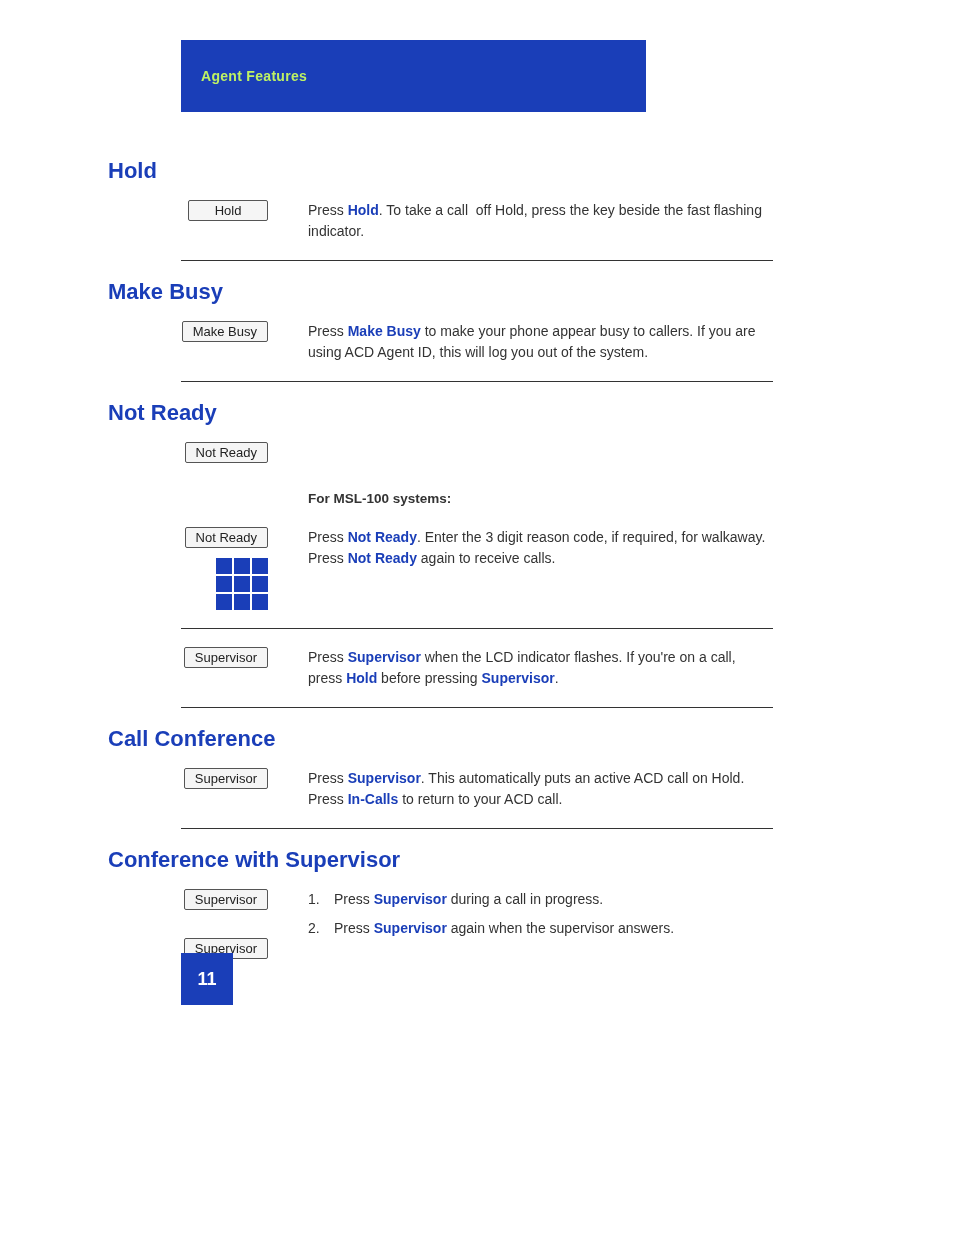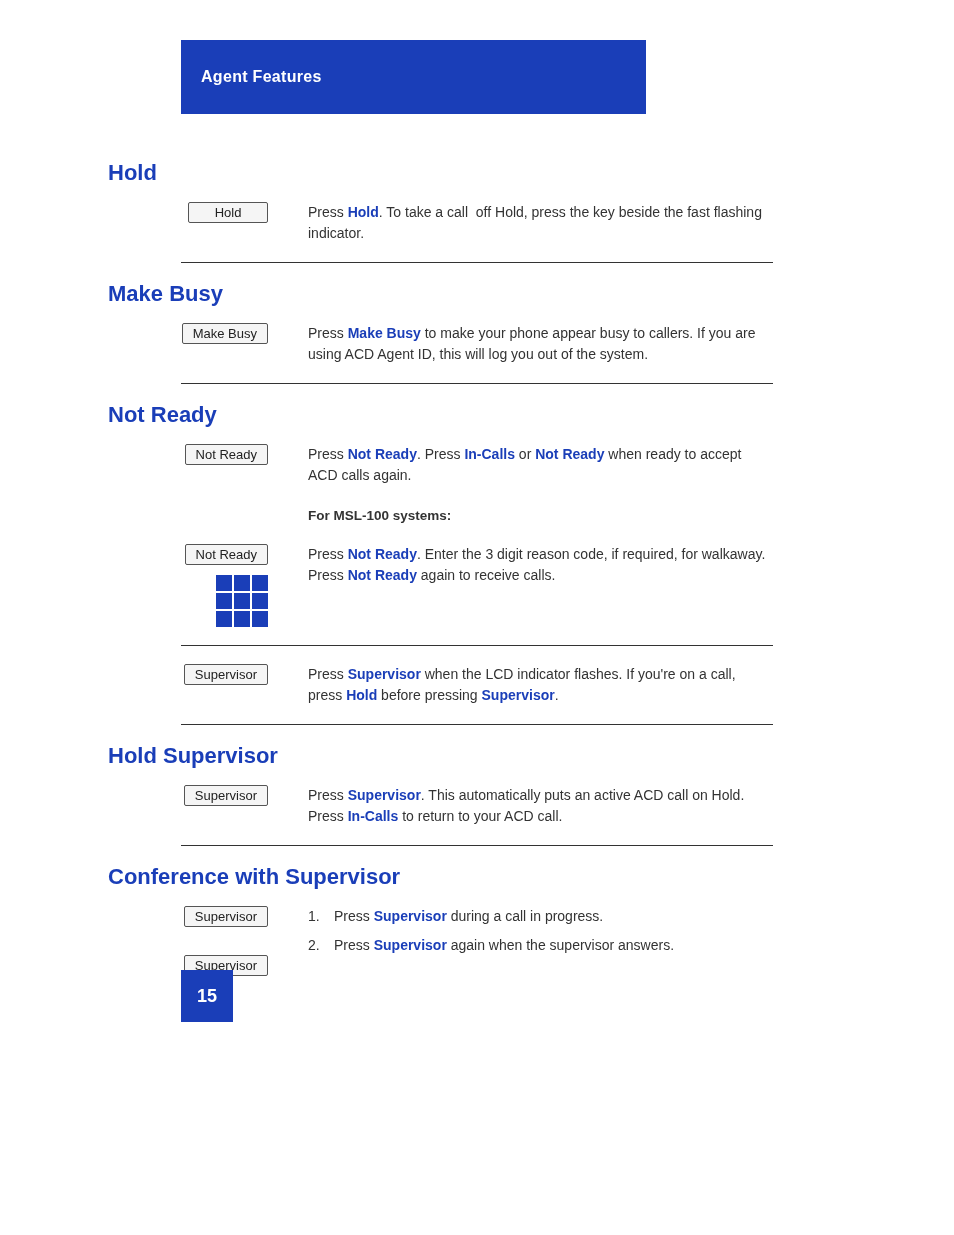--- a/index.html
+++ b/index.html
@@ -21,22 +21,22 @@
     
     .header-banner {
       background: #1a3eb8;
       width: 465px;
       margin-left: 181px;
       padding: 28px 20px 28px 20px;
       margin-bottom: 28px;
     }
 
     .header-banner-title {
-      color: #ffffff;
-      font-size: 16px;
+      color: #bef264;
+      font-size: 14px;
       font-weight: bold;
       letter-spacing: 0.3px;
       text-align: right;
     }
 
     
     .section {
       padding: 18px 181px 0 108px;
     }
 
@@ -192,23 +192,20 @@
   </div>
 
   <hr class="section-divider">
 
   <div class="section">
     <div class="section-title">Not Ready</div>
     <div class="section-content">
       <div class="section-left">
         <span class="key-btn">Not Ready</span>
       </div>
-      <div class="section-right">
-        Press <span class="bold-blue">Not Ready</span>. Press <span class="bold-blue">In-Calls</span> or <span class="bold-blue">Not Ready</span> when ready to accept ACD calls again.
-      </div>
     </div>
 
     <div class="section-content not-ready-section-extra">
       <div class="section-left">
         
       </div>
       <div class="section-right">
         <div class="msl-label">For MSL-100 systems:</div>
       </div>
     </div>
@@ -243,21 +240,21 @@
       </div>
       <div class="section-right">
         Press <span class="bold-blue">Supervisor</span> when the LCD indicator flashes. If you're on a call, press <span class="bold-blue">Hold</span> before pressing <span class="bold-blue">Supervisor</span>.
       </div>
     </div>
   </div>
 
   <hr class="section-divider">
 
   <div class="section">
-    <div class="section-title">Hold Supervisor</div>
+    <div class="section-title">Call Conference</div>
     <div class="section-content">
       <div class="section-left">
         <span class="key-btn">Supervisor</span>
       </div>
       <div class="section-right">
         Press <span class="bold-blue">Supervisor</span>. This automatically puts an active ACD call on Hold. Press <span class="bold-blue">In-Calls</span> to return to your ACD call.
       </div>
     </div>
   </div>
 
@@ -279,16 +276,16 @@
           <li>
             <span class="num">2.</span>
             <span>Press <span class="bold-blue">Supervisor</span> again when the supervisor answers.</span>
           </li>
         </ol>
       </div>
     </div>
   </div>
 
   <div class="page-badge">
-    <span>15</span>
+    <span>11</span>
   </div>
 
 </div>
 
 </body></html>

